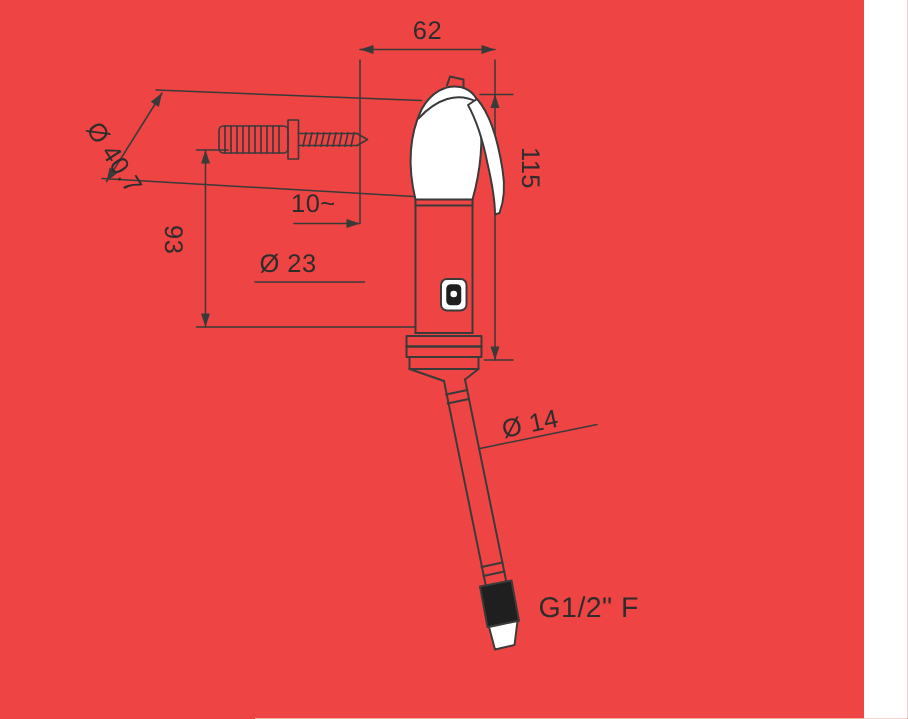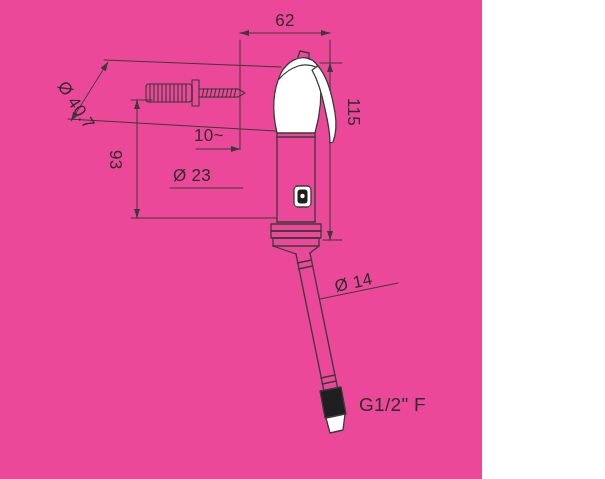--- a/index.html
+++ b/index.html
@@ -7,23 +7,23 @@
     padding: 0;
     background: #ffffff;
   }
   body {
     width: 605px;
     height: 479px;
     overflow: hidden;
   }
   .drawing-stage {
     position: relative;
-    width: 482px;
+    width: 576px;
     height: 479px;
-    background: #ec4899;
+    background: #ef4444;
   }
   svg text {
     font-family: "Liberation Sans", sans-serif;
     font-size: 17px;
     letter-spacing: 0.3px;
   }
   svg text.t-lg {
     font-size: 19px;
   }
 </style>

